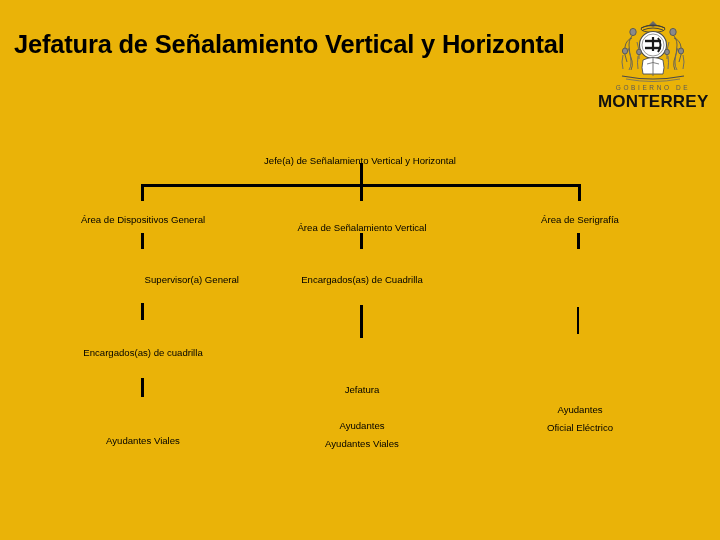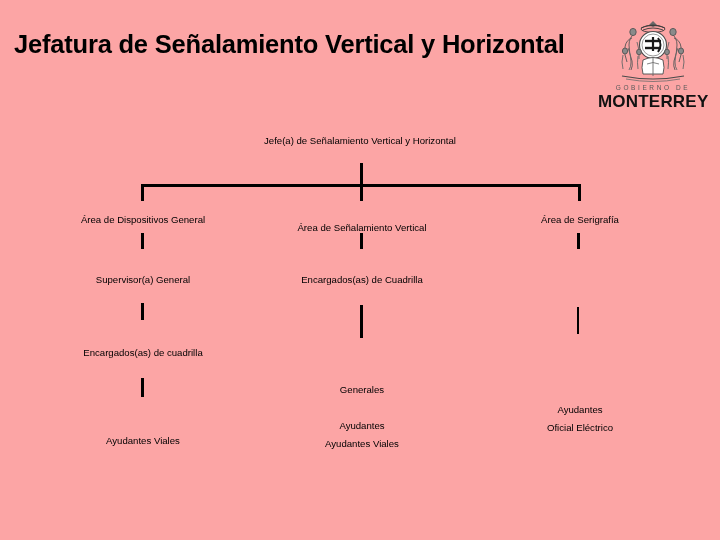--- a/index.html
+++ b/index.html
@@ -8,21 +8,21 @@
     background: #ffffff;
   }
   body {
     font-family: "Liberation Sans", sans-serif;
     color: #000000;
   }
   #slide {
     position: relative;
     width: 720px;
     height: 540px;
-    background: #fca5a5;
+    background: #eab308;
     overflow: hidden;
   }
 
   
   .title {
     position: absolute;
     left: 14px;
     top: 28px;
     width: 570px;
     font-size: 25.5px;
@@ -141,51 +141,51 @@
         <path d="M43 40 v18" stroke="#666"></path>
 
         <path d="M12 58 q31 6 62 0" stroke="#4a4a4a" stroke-width="1.2"></path>
         <path d="M16 61 q27 5 54 0" stroke="#6a6a6a" stroke-width="0.8"></path>
       </g>
     </svg>
     <div class="logo-gobierno">GOBIERNO DE</div>
     <div class="logo-monterrey">MONTERREY</div>
   </div>
 
-  <div class="node" style="left:206px; top:132px; width:308px;">Jefe(a) de Señalamiento Vertical y Horizontal</div>
+  <div class="node" style="left:206px; top:152px; width:308px;">Jefe(a) de Señalamiento Vertical y Horizontal</div>
 
   <div class="vline" style="left:360px; top:163px; width:3px; height:24px;"></div>
 
   <div class="hline" style="left:141px; top:184px; width:440px; height:3px;"></div>
 
   <div class="vline" style="left:141px; top:184px; width:3px; height:17px;"></div>
   <div class="vline" style="left:360px; top:184px; width:3px; height:17px;"></div>
   <div class="vline" style="left:578px; top:184px; width:3px; height:17px;"></div>
 
   <div class="node" style="left:47px; top:211px; width:192px;">Área de Dispositivos General</div>
   <div class="node" style="left:266px; top:211px; width:192px;margin-top:8px;">Área de Señalamiento Vertical</div>
   <div class="node" style="left:484px; top:211px; width:192px;">Área de Serigrafía</div>
 
   <div class="vline" style="left:141px; top:233px; width:3px; height:16px;"></div>
   <div class="vline" style="left:360px; top:233px; width:3px; height:16px;"></div>
   <div class="vline" style="left:577px; top:233px; width:3px; height:16px;"></div>
 
-  <div class="node" style="left:47px; top:271px; width:192px;">Supervisor(a) General</div>
+  <div class="node" style="left:47px; top:271px; width:192px;text-align:right;">Supervisor(a) General</div>
   <div class="node" style="left:266px; top:271px; width:192px;">Encargados(as) de Cuadrilla</div>
 
   <div class="vline" style="left:141px; top:303px; width:3px; height:17px;"></div>
   <div class="vline" style="left:360px; top:305px; width:3px; height:33px;"></div>
   <div class="vline" style="left:577px; top:307px; width:2px; height:27px;"></div>
 
   <div class="node" style="left:47px; top:344px; width:192px;">Encargados(as) de cuadrilla</div>
 
   <div class="vline" style="left:141px; top:378px; width:3px; height:19px;"></div>
 
   <div class="node" style="left:47px; top:432px; width:192px;">Ayudantes Viales</div>
 
-  <div class="node" style="left:266px; top:381px; width:192px;">Generales</div>
+  <div class="node" style="left:266px; top:381px; width:192px;">Jefatura</div>
   <div class="node" style="left:266px; top:417px; width:192px;">Ayudantes</div>
   <div class="node" style="left:266px; top:435px; width:192px;">Ayudantes Viales</div>
 
   <div class="node" style="left:484px; top:401px; width:192px;">Ayudantes</div>
   <div class="node" style="left:484px; top:419px; width:192px;">Oficial Eléctrico</div>
 
 </div>
 
 </body></html>

